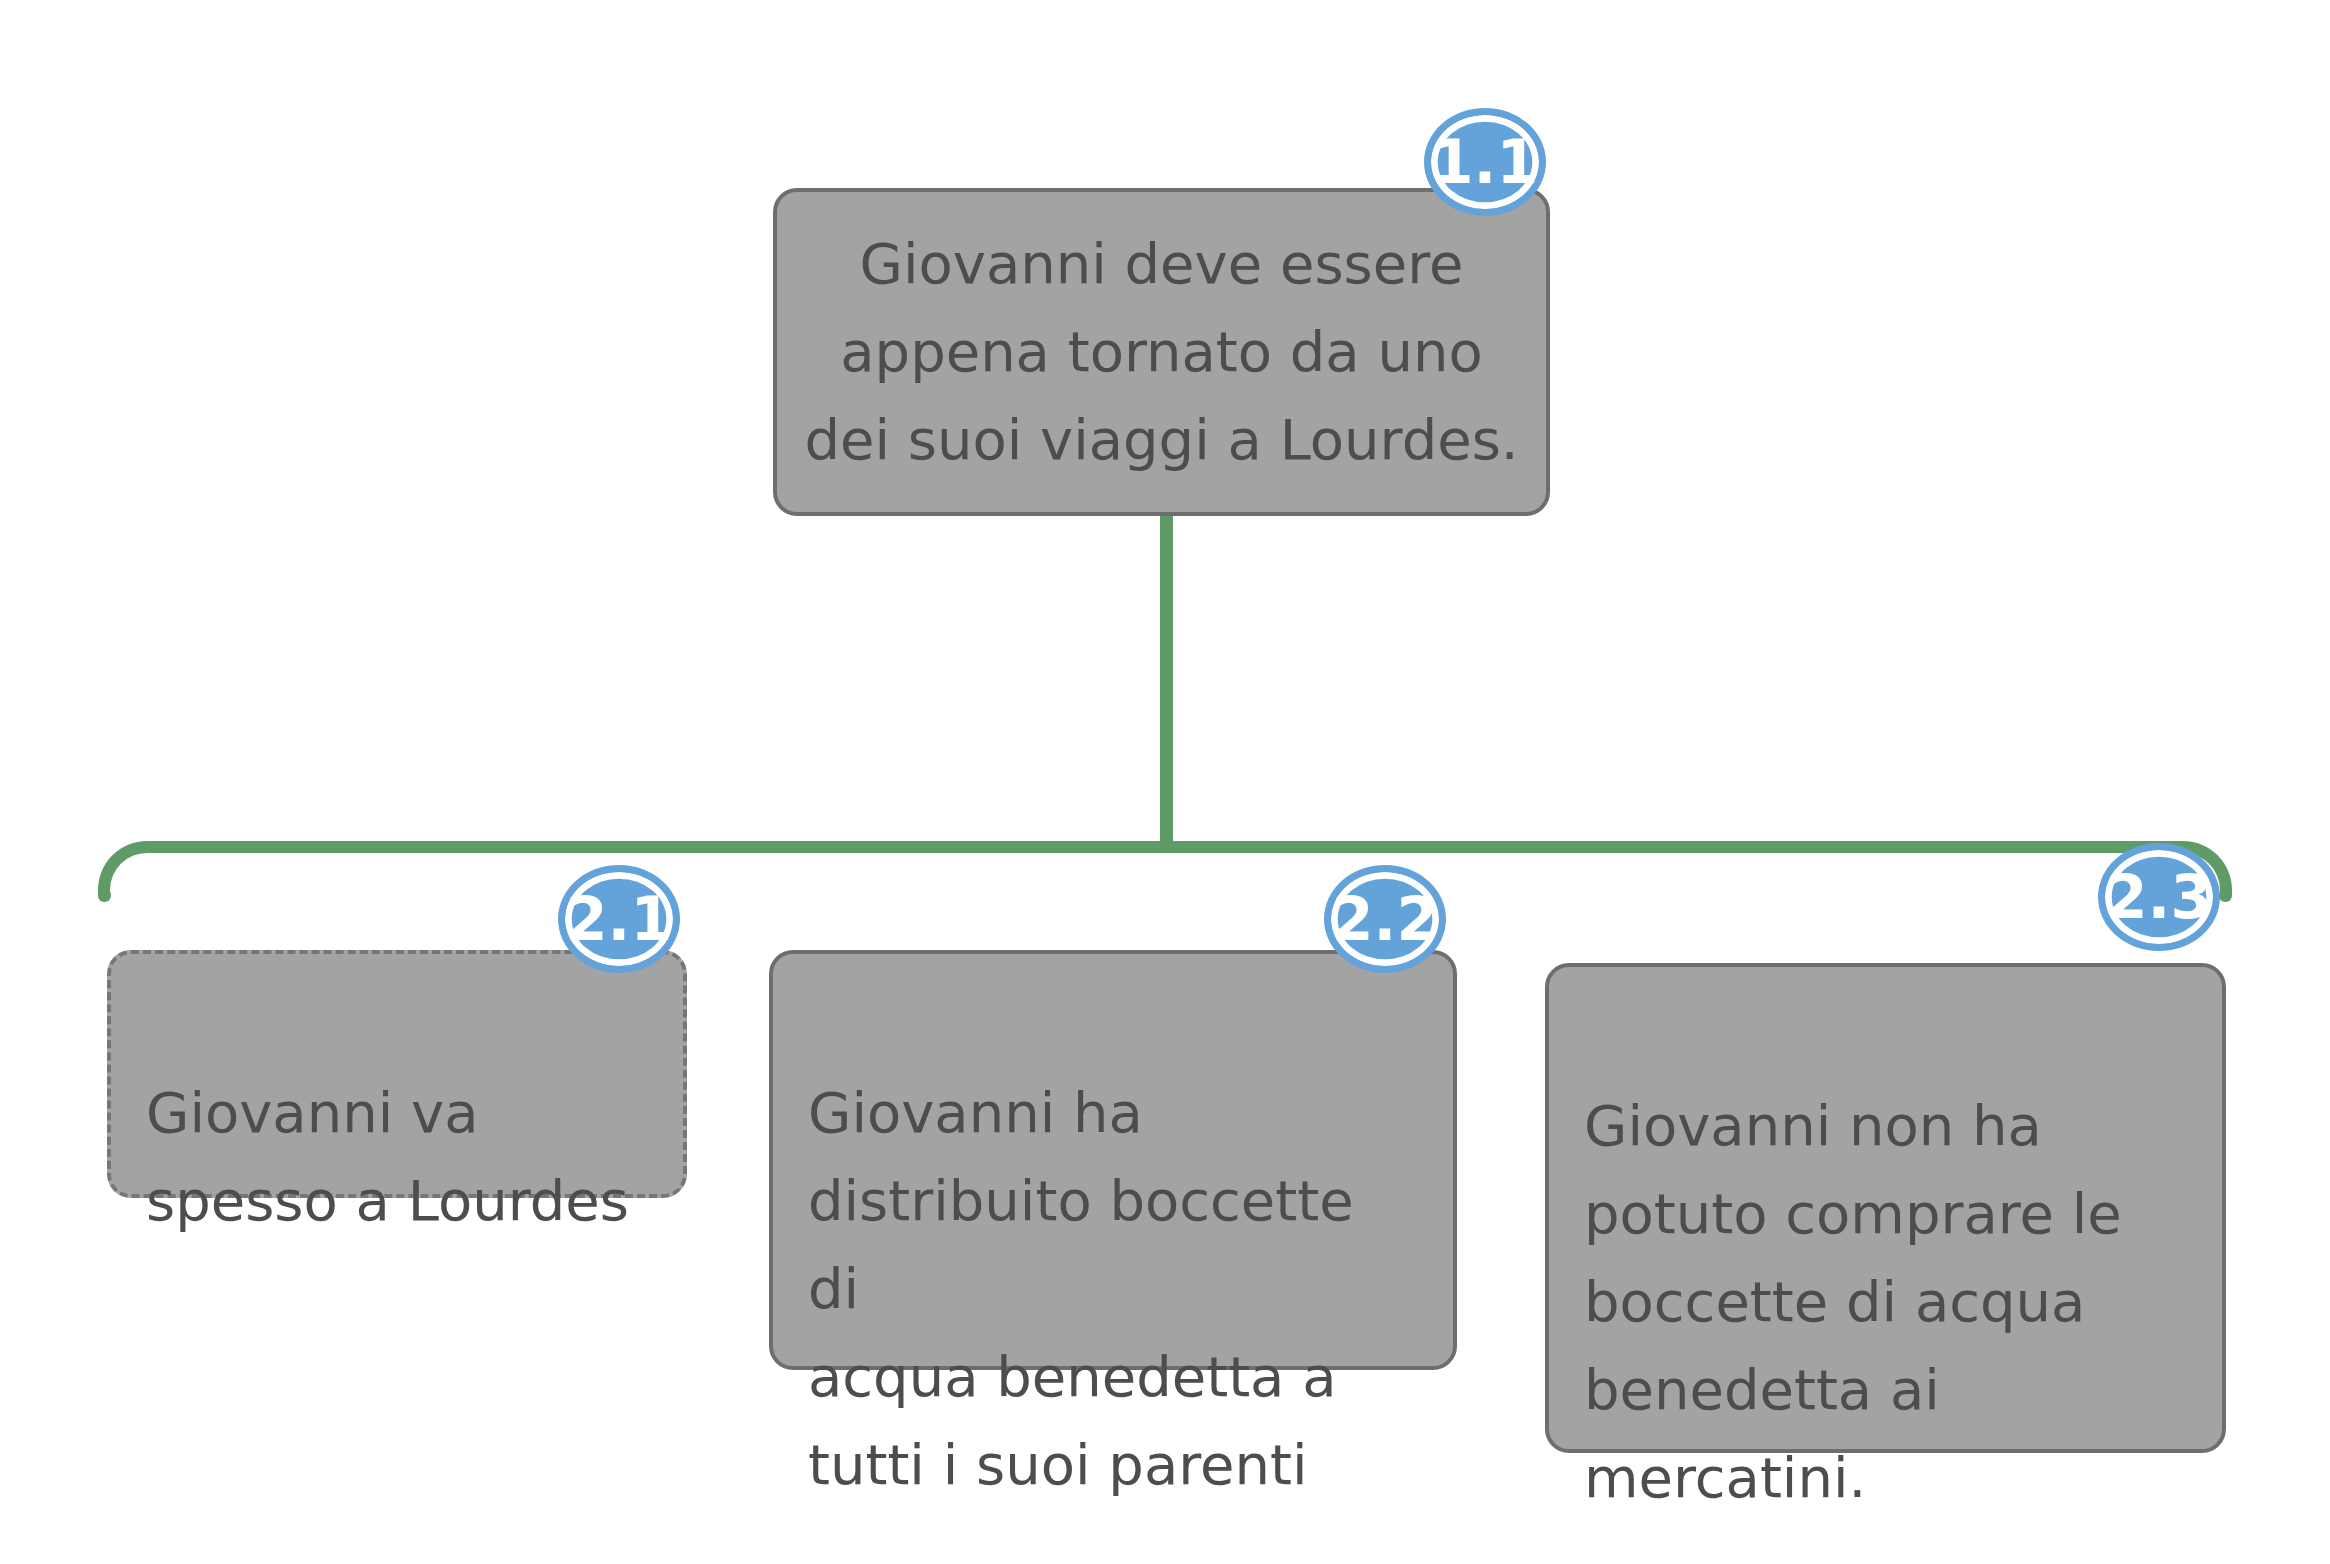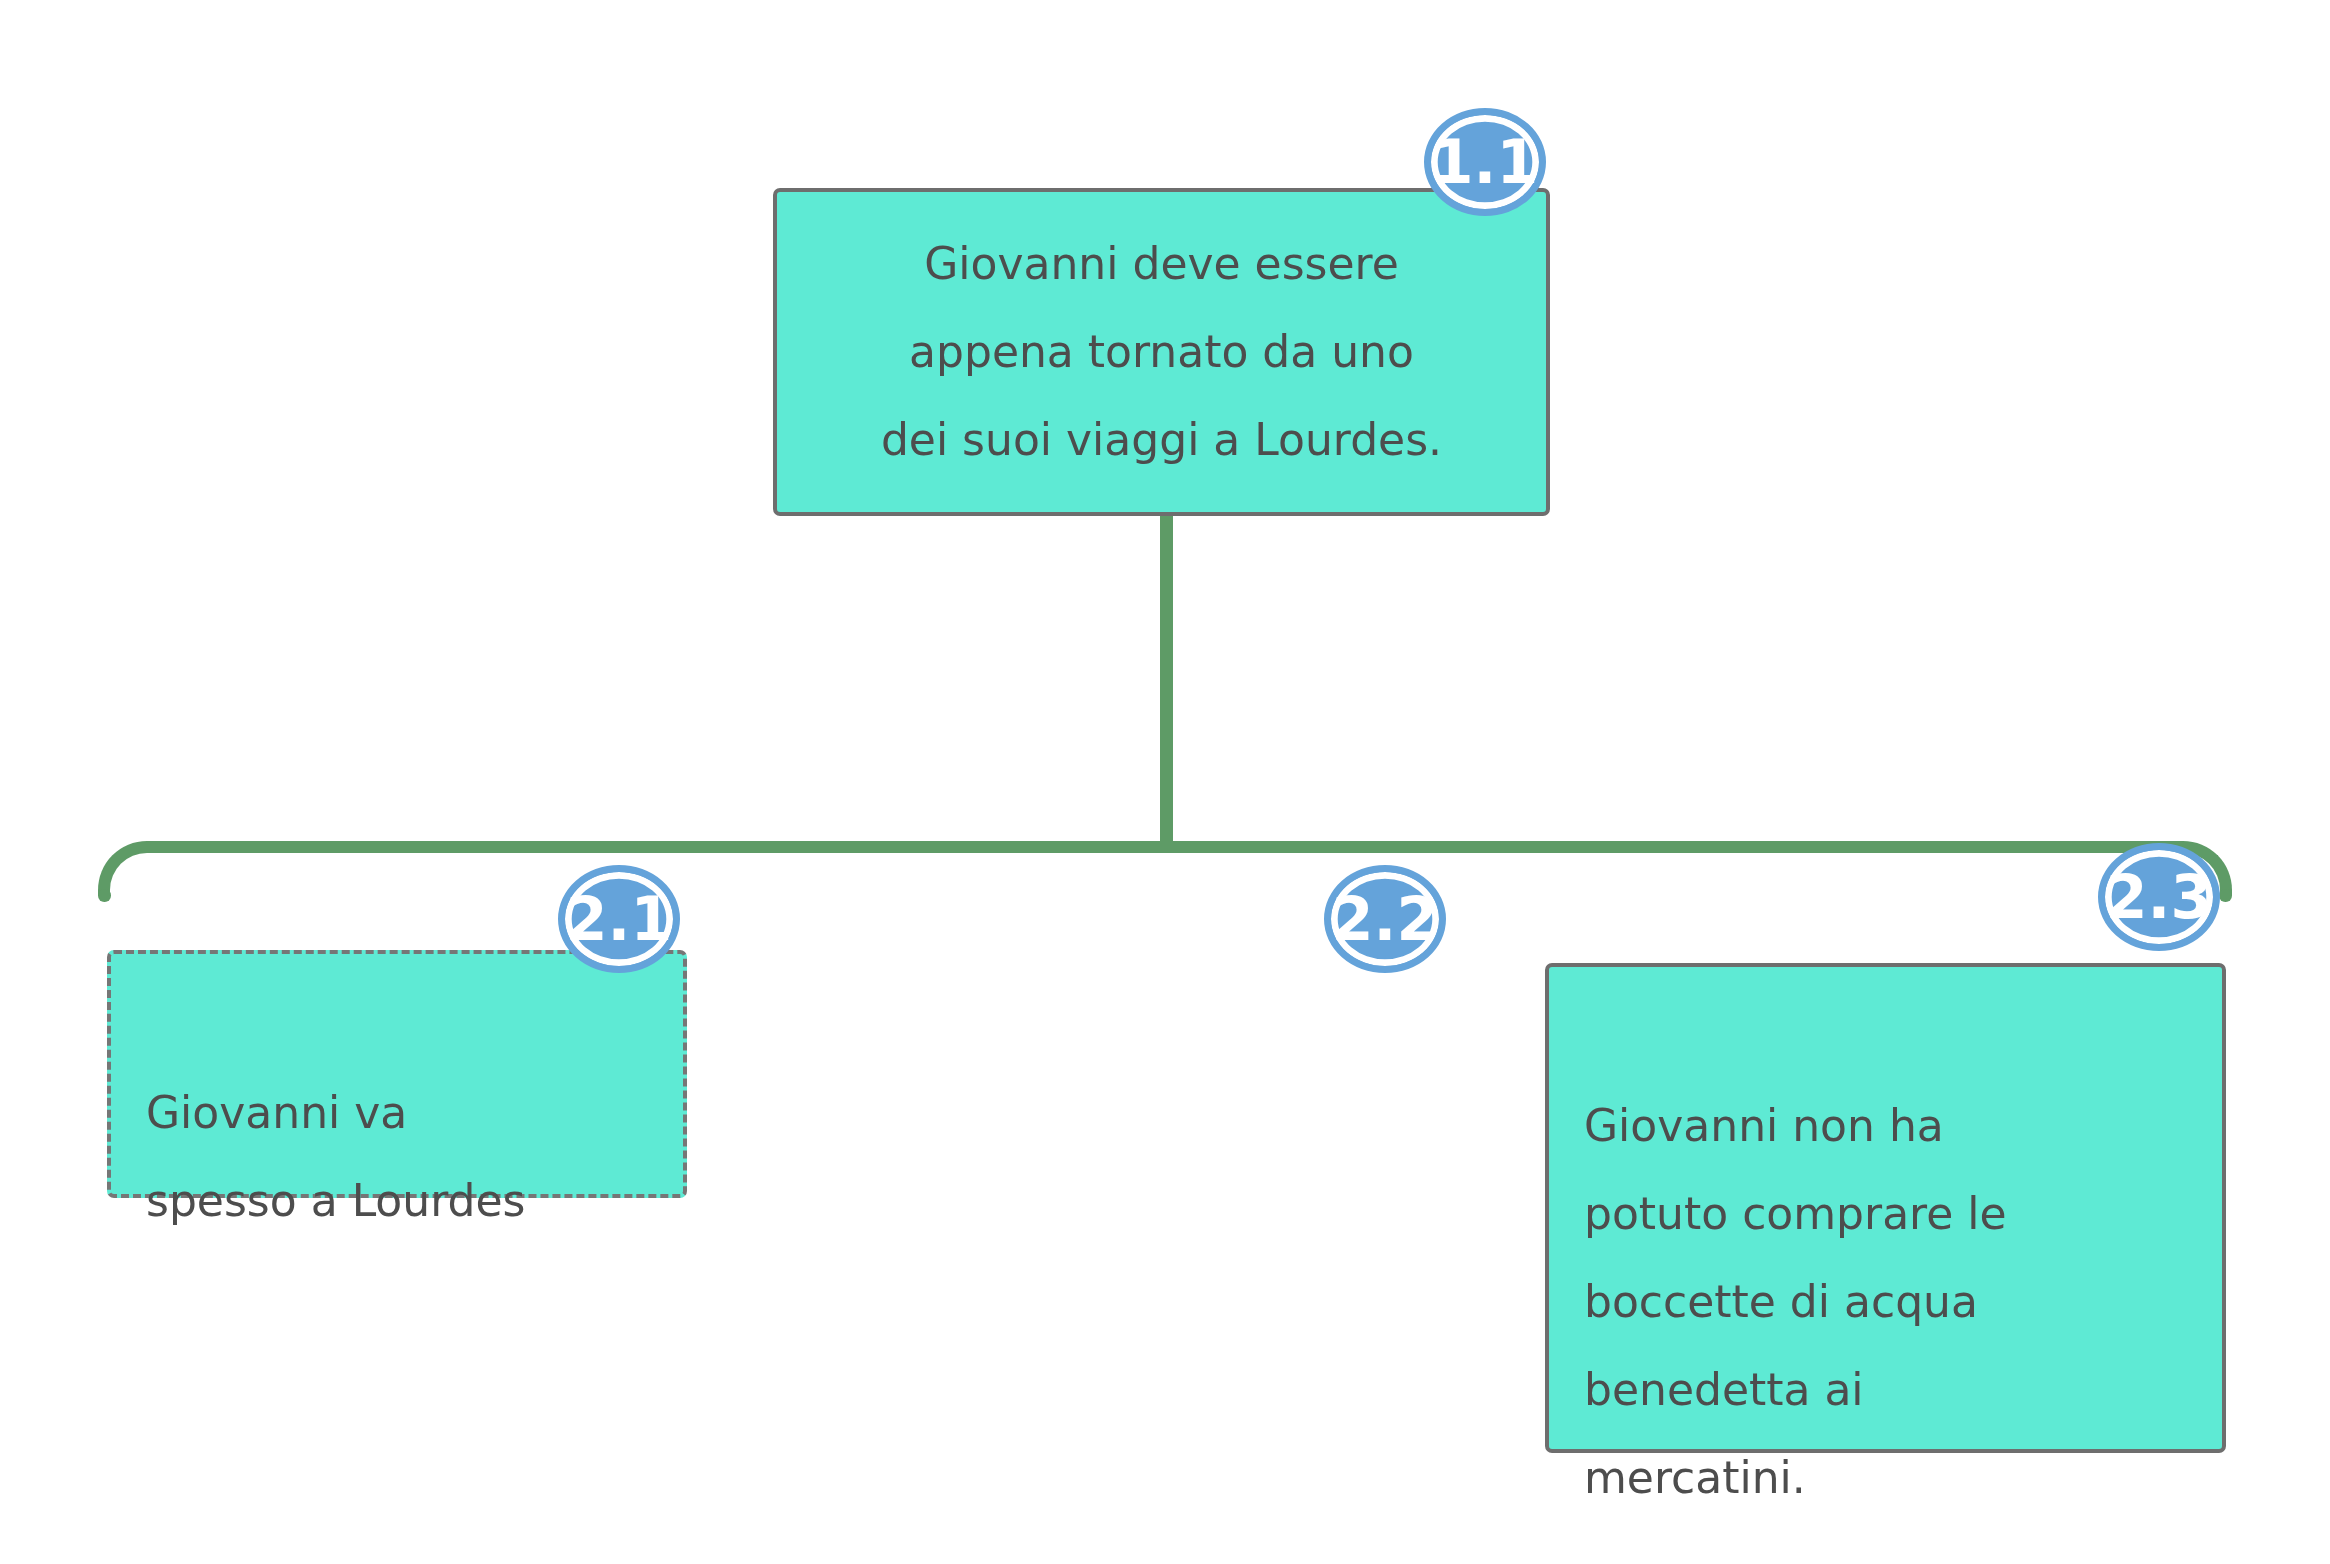--- a/index.html
+++ b/index.html
@@ -44,25 +44,25 @@
     border-radius:50%;
     background:var(--green);
     z-index:1;
   }
   .cap-left{left:98px;top:889px;}
   .cap-right{left:2219px;top:889px;}
   
   .node{
     position:absolute;
     box-sizing:border-box;
-    background:#5eead4;
+    background:#a3a3a3;
     border:4.2px solid var(--border-gray);
-    border-radius:7px;
+    border-radius:24px;
     color:var(--text-gray);
-    font-size:44px;
+    font-size:56px;
     line-height:88px;
     z-index:2;
     white-space:pre-line;
   }
   .node-root{
     left:773px;top:188px;
     width:777px;height:328px;
     display:flex;align-items:center;justify-content:center;
     text-align:center;
   }
@@ -111,20 +111,26 @@
   </div>
 
   <div class="node node-child node-c1">
     <span class="node-text">Giovanni va
 spesso a Lourdes</span>
   </div>
   <div class="badge badge-c1">
     <span>2.1</span>
   </div>
 
+  <div class="node node-child node-c2">
+    <span class="node-text">Giovanni ha
+distribuito boccette di
+acqua benedetta a
+tutti i suoi parenti</span>
+  </div>
   <div class="badge badge-c2">
     <span>2.2</span>
   </div>
 
   <div class="node node-child node-c3">
     <span class="node-text">Giovanni non ha
 potuto comprare le
 boccette di acqua
 benedetta ai
 mercatini.</span>

